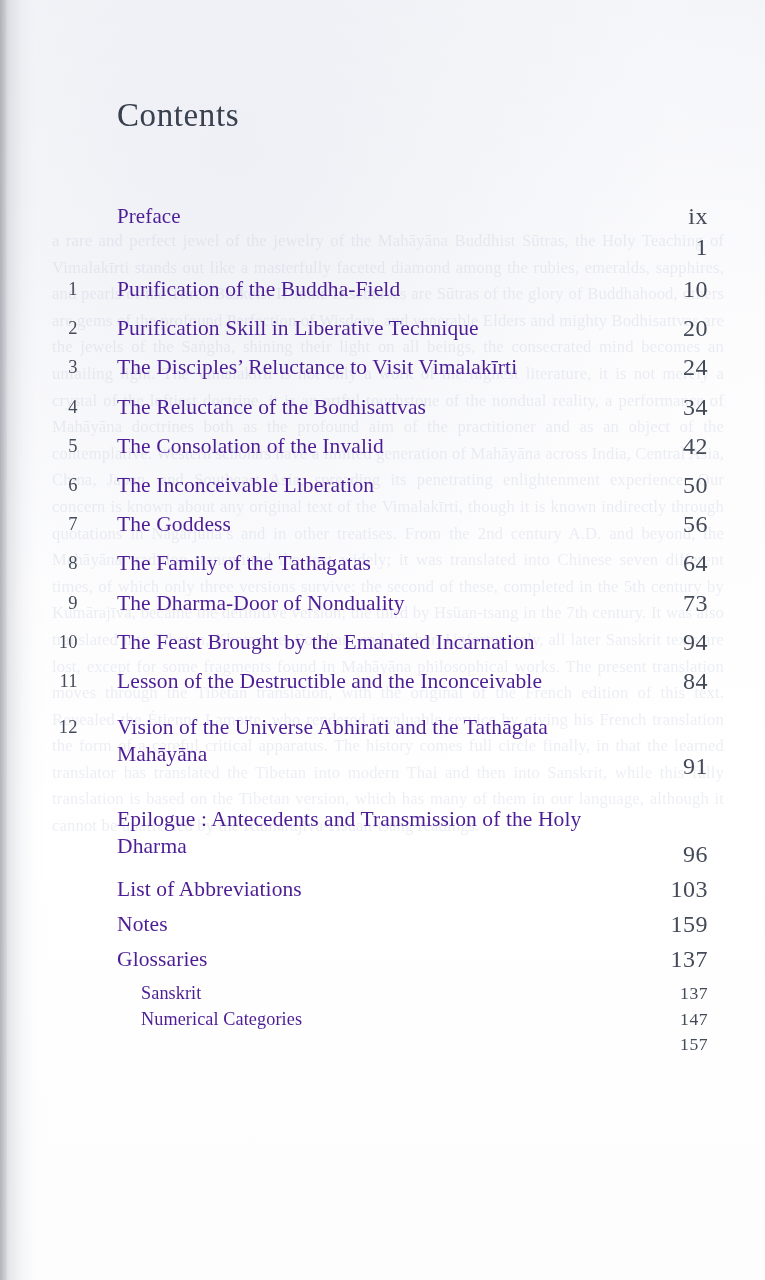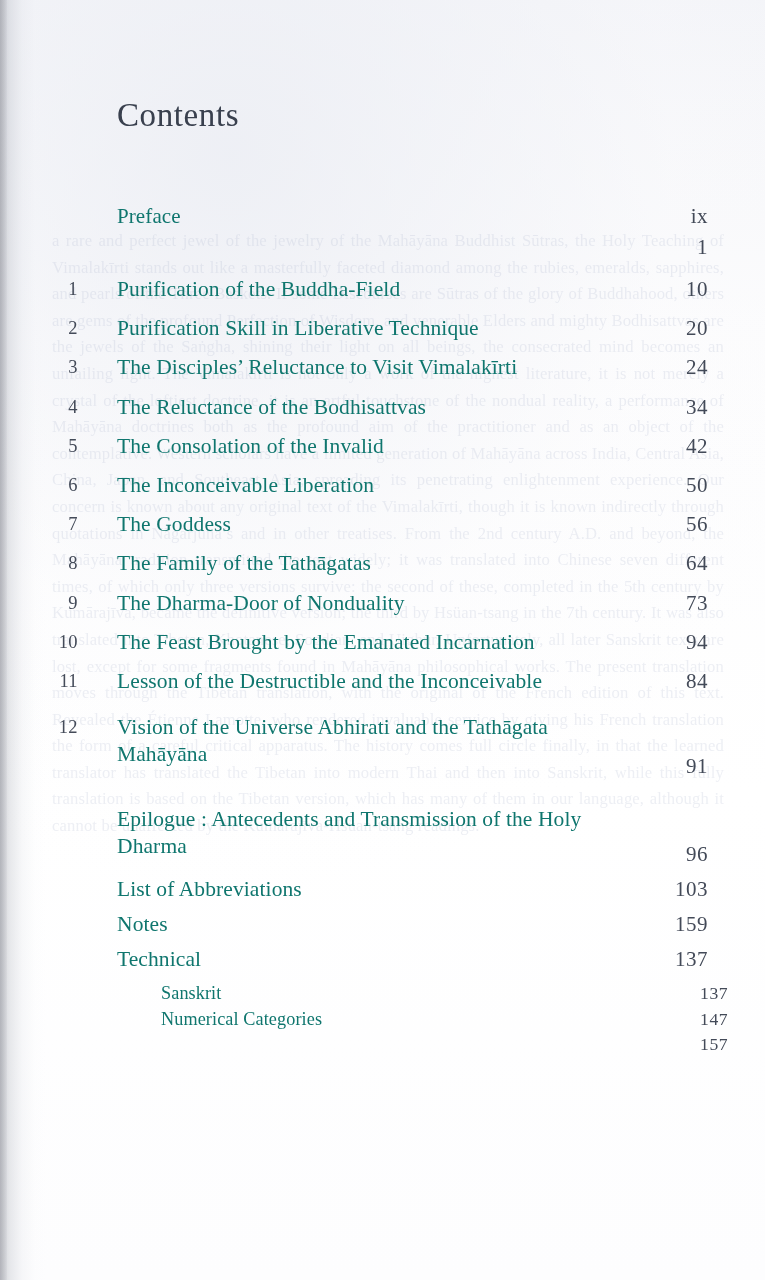--- a/index.html
+++ b/index.html
@@ -116,30 +116,30 @@
     font-size: 18.5px;
     line-height: 27px;
     color: #444b59;
     letter-spacing: 0.4px;
   }
 
   .title {
     position: absolute;
     left: 117px;
     width: 510px;
-    color: #0f766e;
+    color: #4c1d95;
     font-family: Liberation Serif, serif;
   }
 
   .pg {
     position: absolute;
     left: 612px;
     width: 96px;
     text-align: right;
-    font-size: 21px;
+    font-size: 24px;
     line-height: 27px;
     color: #434a58;
     letter-spacing: 0.5px;
   }
 
   
   .row.front { height: 31px; }
   .row.front .title { font-size: 21px; }
 
   
@@ -148,21 +148,21 @@
   
   .row.chap.two-line { height: 78px; margin-top: 7px; }
   .row.chap.two-line .pg { top: 39px; }
 
   
   .row.back { height: 35px; }
   .row.back.two-line { height: 70px; }
   .row.back.two-line .pg { top: 35px; }
 
   
-  .row.sub { height: 25.5px; margin-left: 20px; }
+  .row.sub { height: 25.5px; }
   .row.sub .title {
     left: 141px;
     font-size: 18.2px;
     line-height: 25.5px;
   }
   .row.sub .pg {
     font-size: 17.6px;
     line-height: 25.5px;
   }
 
@@ -289,21 +289,21 @@
         <span class="title">List of Abbreviations</span>
         <span class="pg">103</span>
       </div>
 
       <div class="row back">
         <span class="title">Notes</span>
         <span class="pg">159</span>
       </div>
 
       <div class="row back">
-        <span class="title">Technical</span>
+        <span class="title">Glossaries</span>
         <span class="pg">137</span>
       </div>
 
       <div class="row sub">
         <span class="title">Sanskrit</span>
         <span class="pg">137</span>
       </div>
 
       <div class="row sub">
         <span class="title">Numerical Categories</span>

